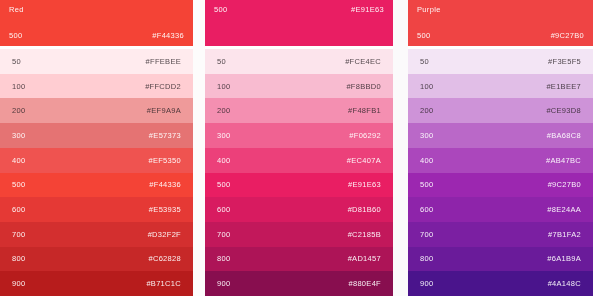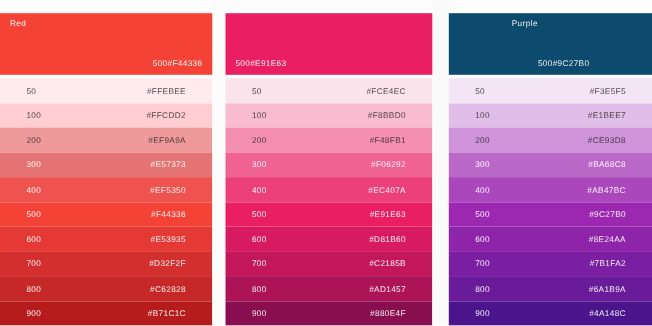--- a/index.html
+++ b/index.html
@@ -21,27 +21,26 @@
   }
   .col-red   { width:193px; }
   .col-gap   { width:12px; flex:none; background:#fdfcfc; }
   .col-pink  { width:188px; }
   .col-gap2  { width:15px; flex:none; background:#fbfafb; }
   .col-purple{ width:185px; }
 
   
   .palette-header{
     position:relative;
-    height:56px;
+    height:46px;
     flex:none;
     display:flex;
-    flex-direction:row;
+    flex-direction:column;
     justify-content:space-between;
     padding:5px 9px 6px 9px;
-    margin-top:12px;
   }
   .palette-name{
     font-size:7.5px;
     letter-spacing:.35px;
     line-height:9px;
   }
   .header-row{
     display:flex;
     justify-content:space-between;
     align-items:flex-end;
@@ -51,21 +50,21 @@
   }
   .header-gap{ height:3px; flex:none; background:#ffffff; }
 
   
   .shade-row{
     flex:1 1 0;
     min-height:0;
     display:flex;
     align-items:center;
     justify-content:space-between;
-    padding:0 24px;
+    padding:0 12px;
     font-size:7.5px;
     letter-spacing:.3px;
   }
   .shade-token{ white-space:nowrap; }
   .shade-hex{ white-space:nowrap; }
 
   .on-dark { color:rgba(255,255,255,.93); }
   .on-light{ color:rgba(40,32,36,.80); }
 </style>
 </head>
@@ -172,21 +171,21 @@
     </div>
     <div class="shade-row" style="background: rgb(136, 14, 79);">
       <span class="shade-token on-dark">900</span>
       <span class="shade-hex on-dark">#880E4F</span>
     </div>
   </div>
 
   <div class="col-gap2"></div>
 
   <div class="palette-column col-purple">
-    <div class="palette-header" style="background: #0c4a6e; justify-content: center;">
+    <div class="palette-header" style="background: #ef4444;">
       <div class="palette-name on-dark">Purple</div>
       <div class="header-row">
         <span class="shade-token on-dark">500</span>
         <span class="shade-hex on-dark">#9C27B0</span>
       </div>
     </div>
     <div class="header-gap"></div>
     <div class="shade-row" style="background: rgb(243, 229, 245);">
       <span class="shade-token on-light">50</span>
       <span class="shade-hex on-light">#F3E5F5</span>

